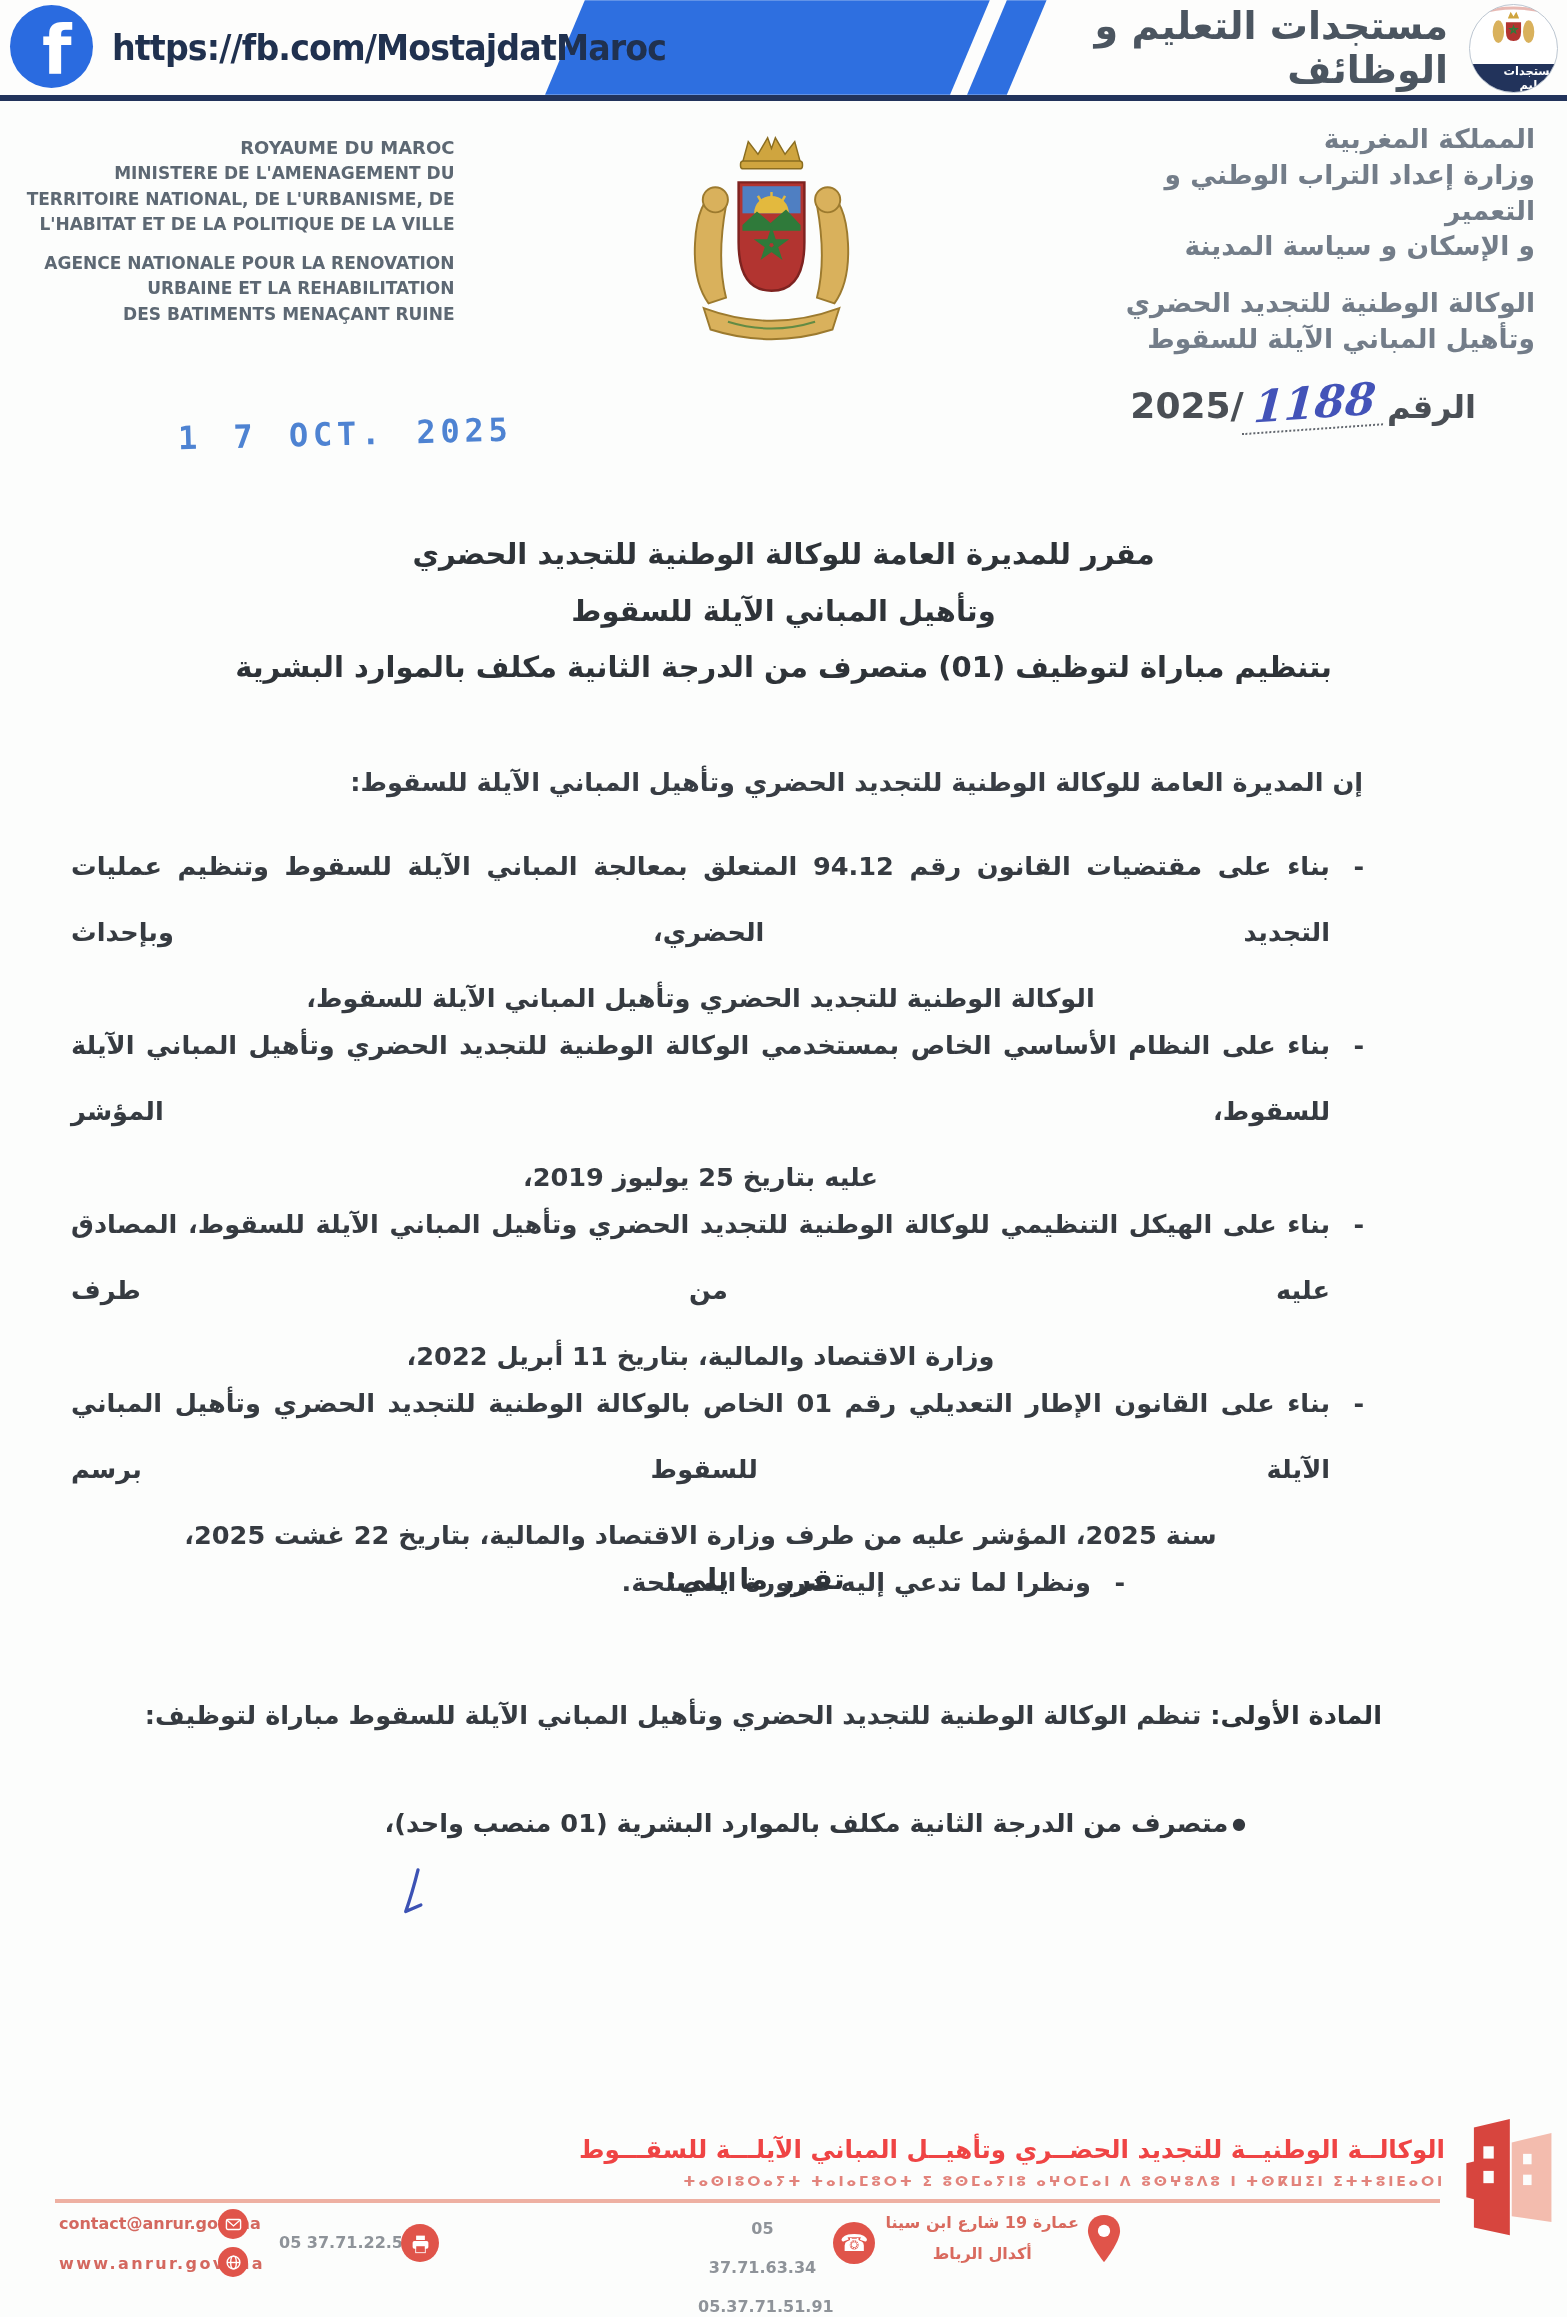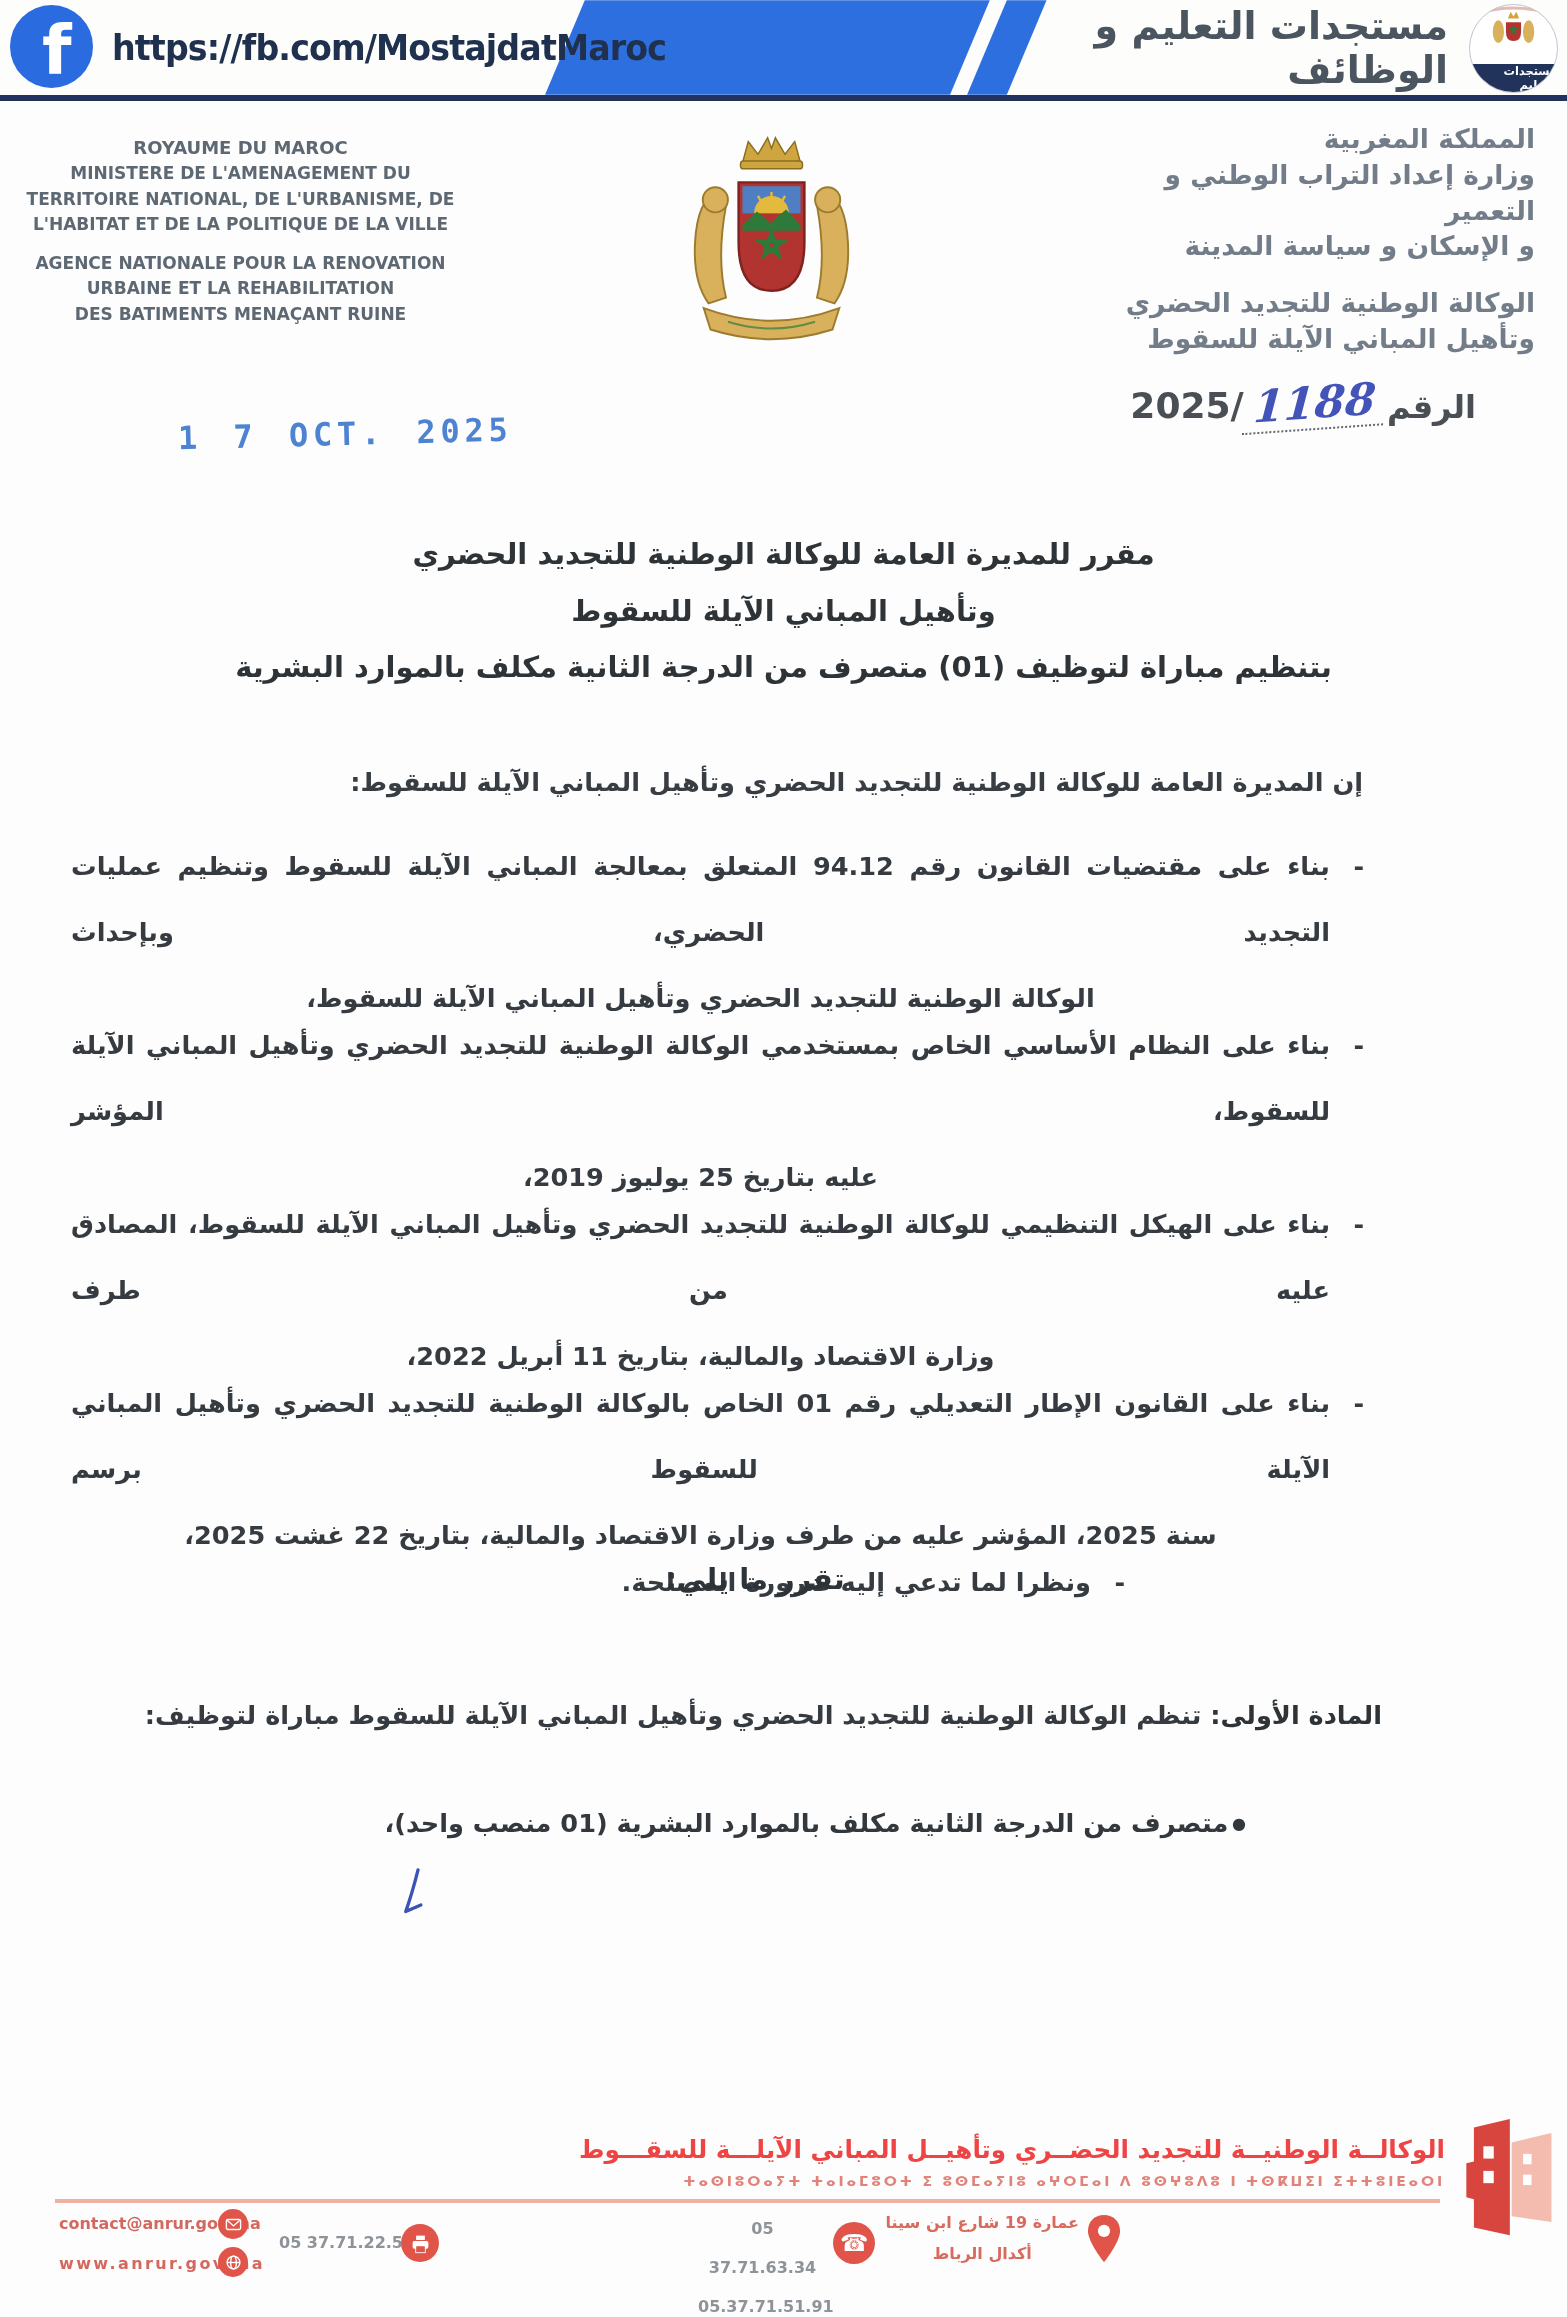--- a/index.html
+++ b/index.html
@@ -16,21 +16,21 @@
           font-weight:bold;font-size:35px;color:#20314f;transform:scaleX(.95);transform-origin:left center;letter-spacing:-0.9px;}
   .band-svg{position:absolute;left:0;top:0;}
   .slogan{position:absolute;left:585px;top:0;width:390px;height:95px;display:flex;align-items:center;justify-content:center;
           color:#fff;font-weight:bold;font-size:42px;direction:rtl;}
   .page-name{position:absolute;left:1060px;top:0;width:388px;height:95px;display:flex;align-items:center;justify-content:center;
           color:#4b5560;font-weight:bold;font-size:38px;direction:rtl;}
   .badge{position:absolute;left:1469px;top:3.8px;width:87px;height:87px;border-radius:50%;background:#fff;border:1.9px solid #bcc6d1;overflow:hidden;}
   .badge-band{position:absolute;left:0;bottom:0;width:100%;height:28px;background:#22335b;display:flex;align-items:center;justify-content:center;
           color:#fff;font-size:11.4px;font-weight:bold;direction:rtl;}
   
-  .fr-block{position:absolute;left:26.5px;top:134px;width:428px;text-align:center;color:#5d6873;font-weight:bold;font-size:17px;line-height:1.5;}
+  .fr-block{position:absolute;left:26.5px;top:134px;width:428px;text-align:right;color:#5d6873;font-weight:bold;font-size:17px;line-height:1.5;}
   .fr-block .l0{font-size:18px;}
   .fr-block .gap{margin-top:13.2px;}
   .ar-block{position:absolute;right:32px;top:121px;width:445px;color:#737d89;font-weight:bold;font-size:26.5px;line-height:1.35;direction:rtl;}
   .ar-block .gap{margin-top:21px;}
   .coat{position:absolute;left:674px;top:132px;}
   .refline{position:absolute;right:91px;top:377px;display:flex;direction:ltr;align-items:baseline;}
   .ref-year{font-size:36px;color:#4a4f55;font-weight:bold;}
   .ref-num{font-size:44px;color:#4353b8;font-weight:bold;font-style:italic;font-family:"DejaVu Serif",serif;
            display:inline-block;transform:rotate(-4deg) skewX(-8deg);padding:0 9.5px;border-bottom:2.8px dotted #61666d;}
   .ref-label{font-size:32px;color:#4a4f55;font-weight:bold;margin-left:1.9px;direction:rtl;}

